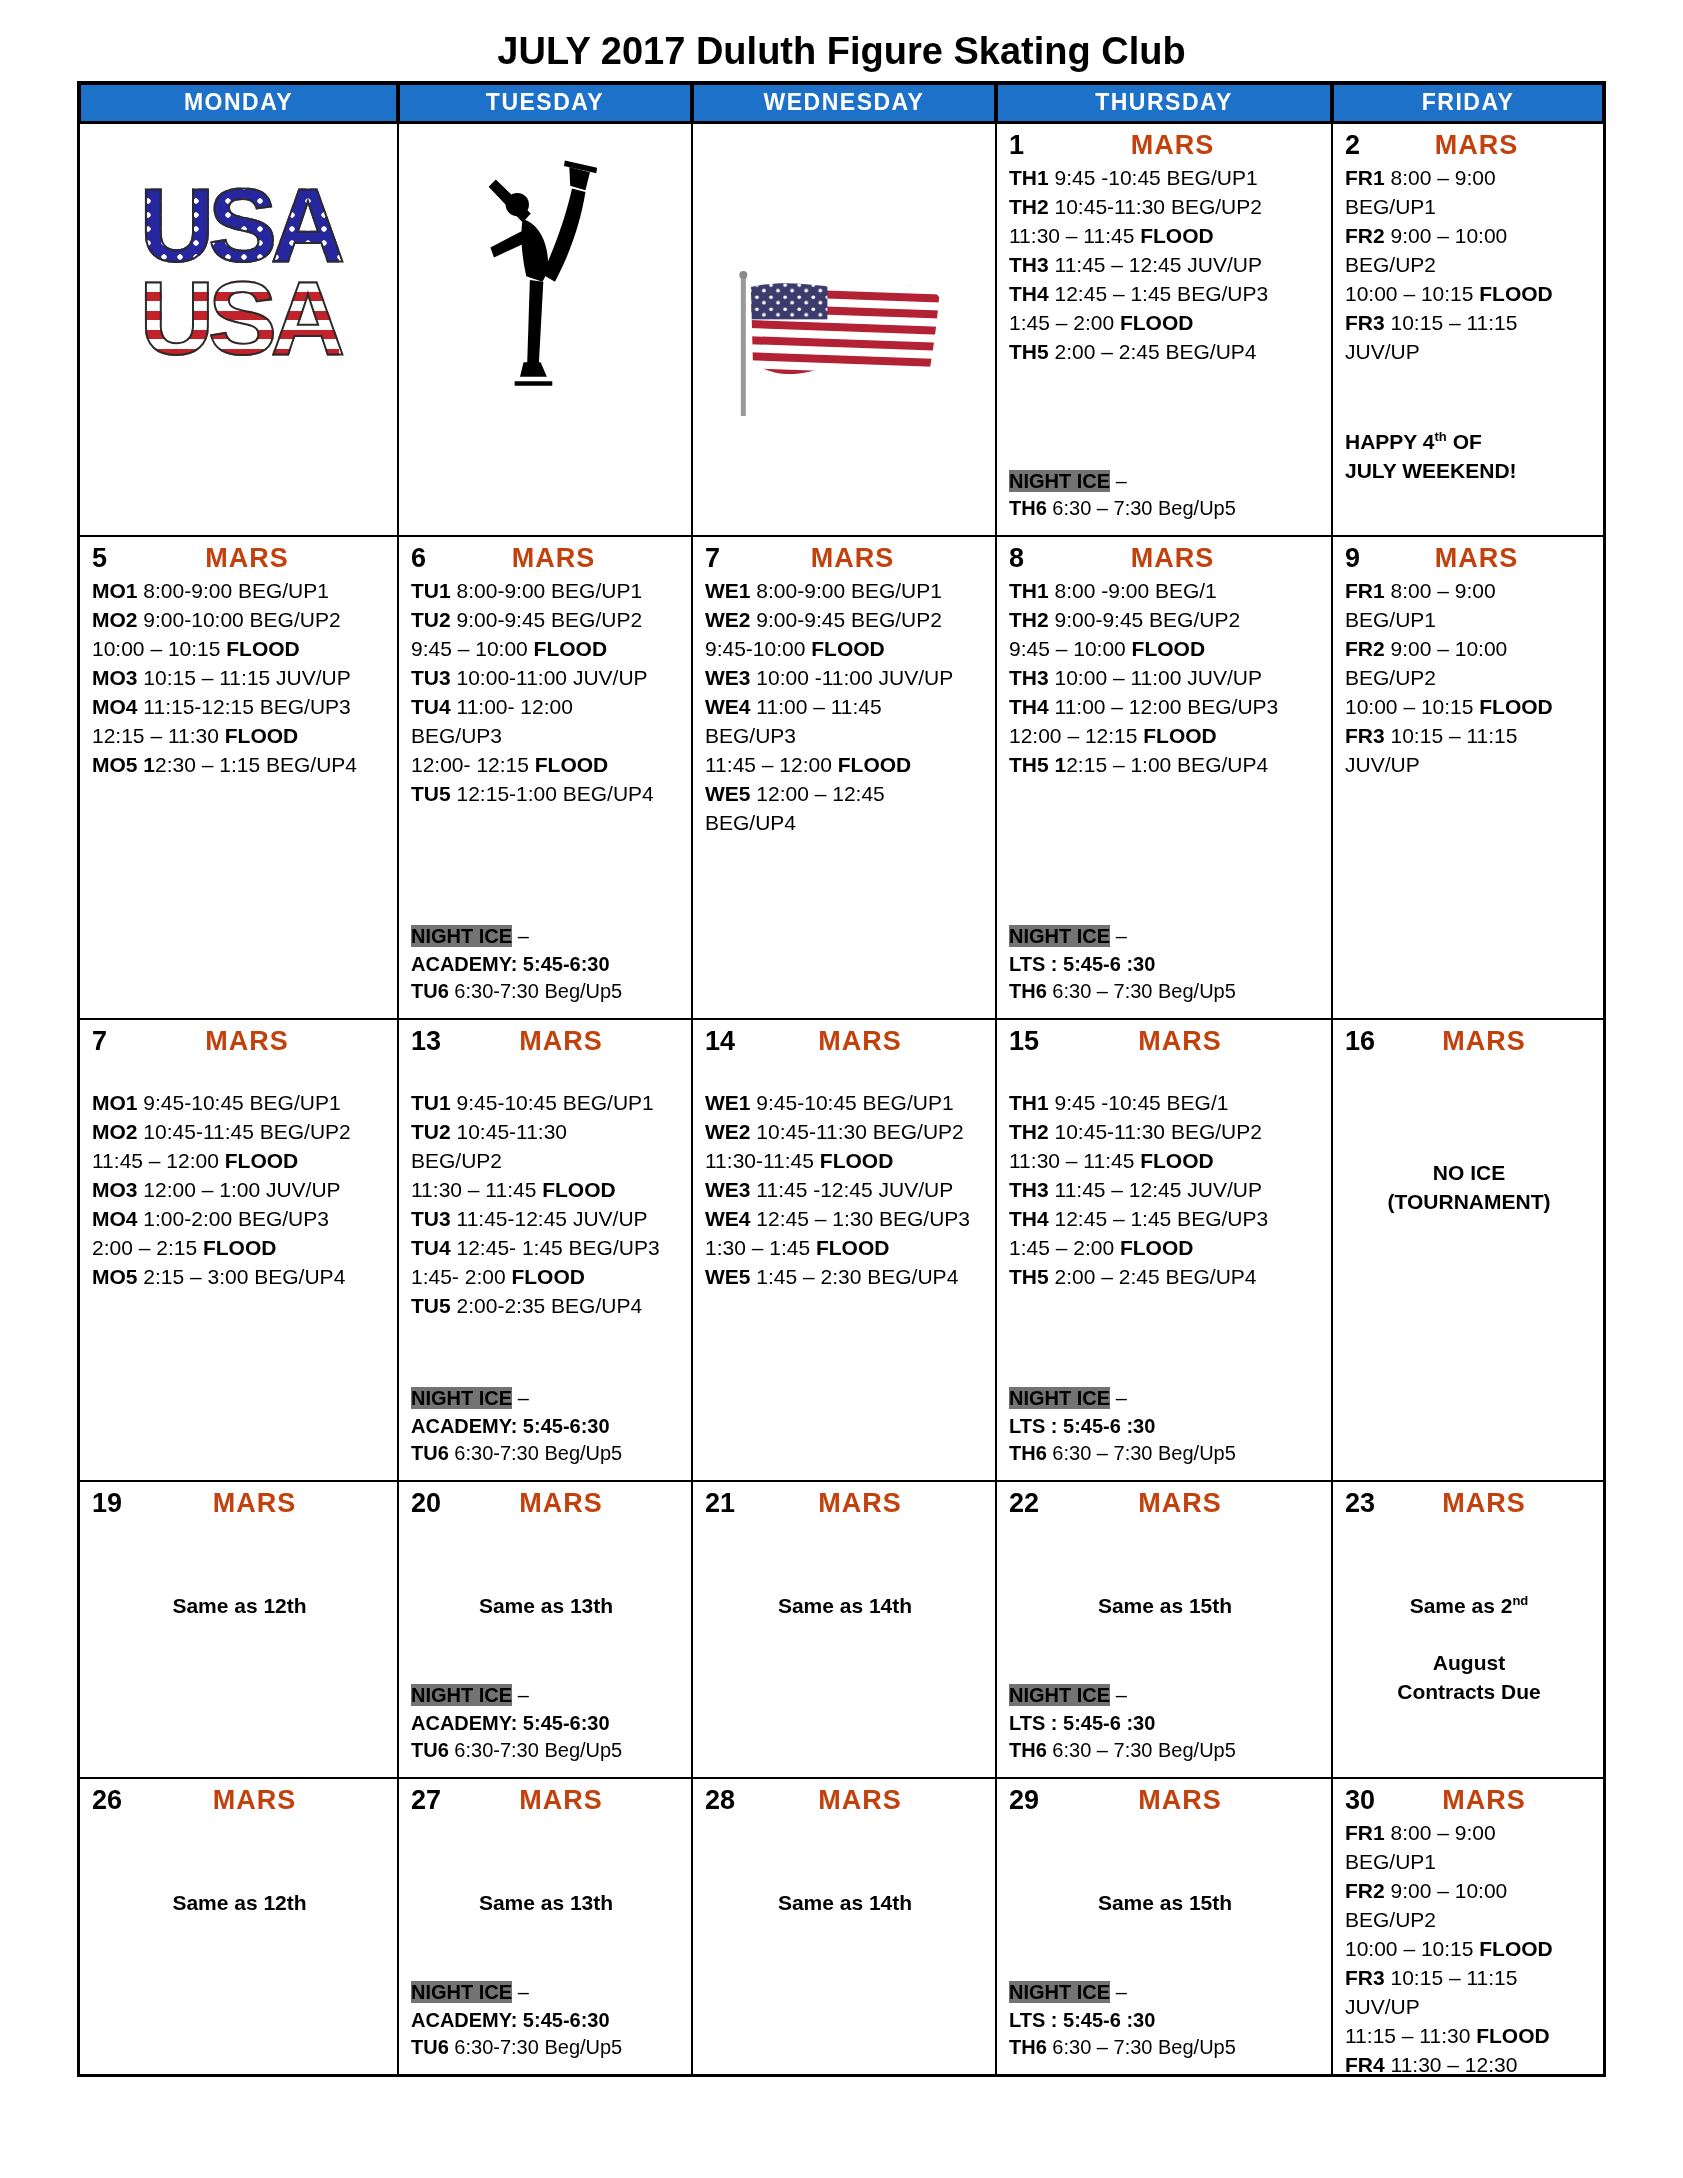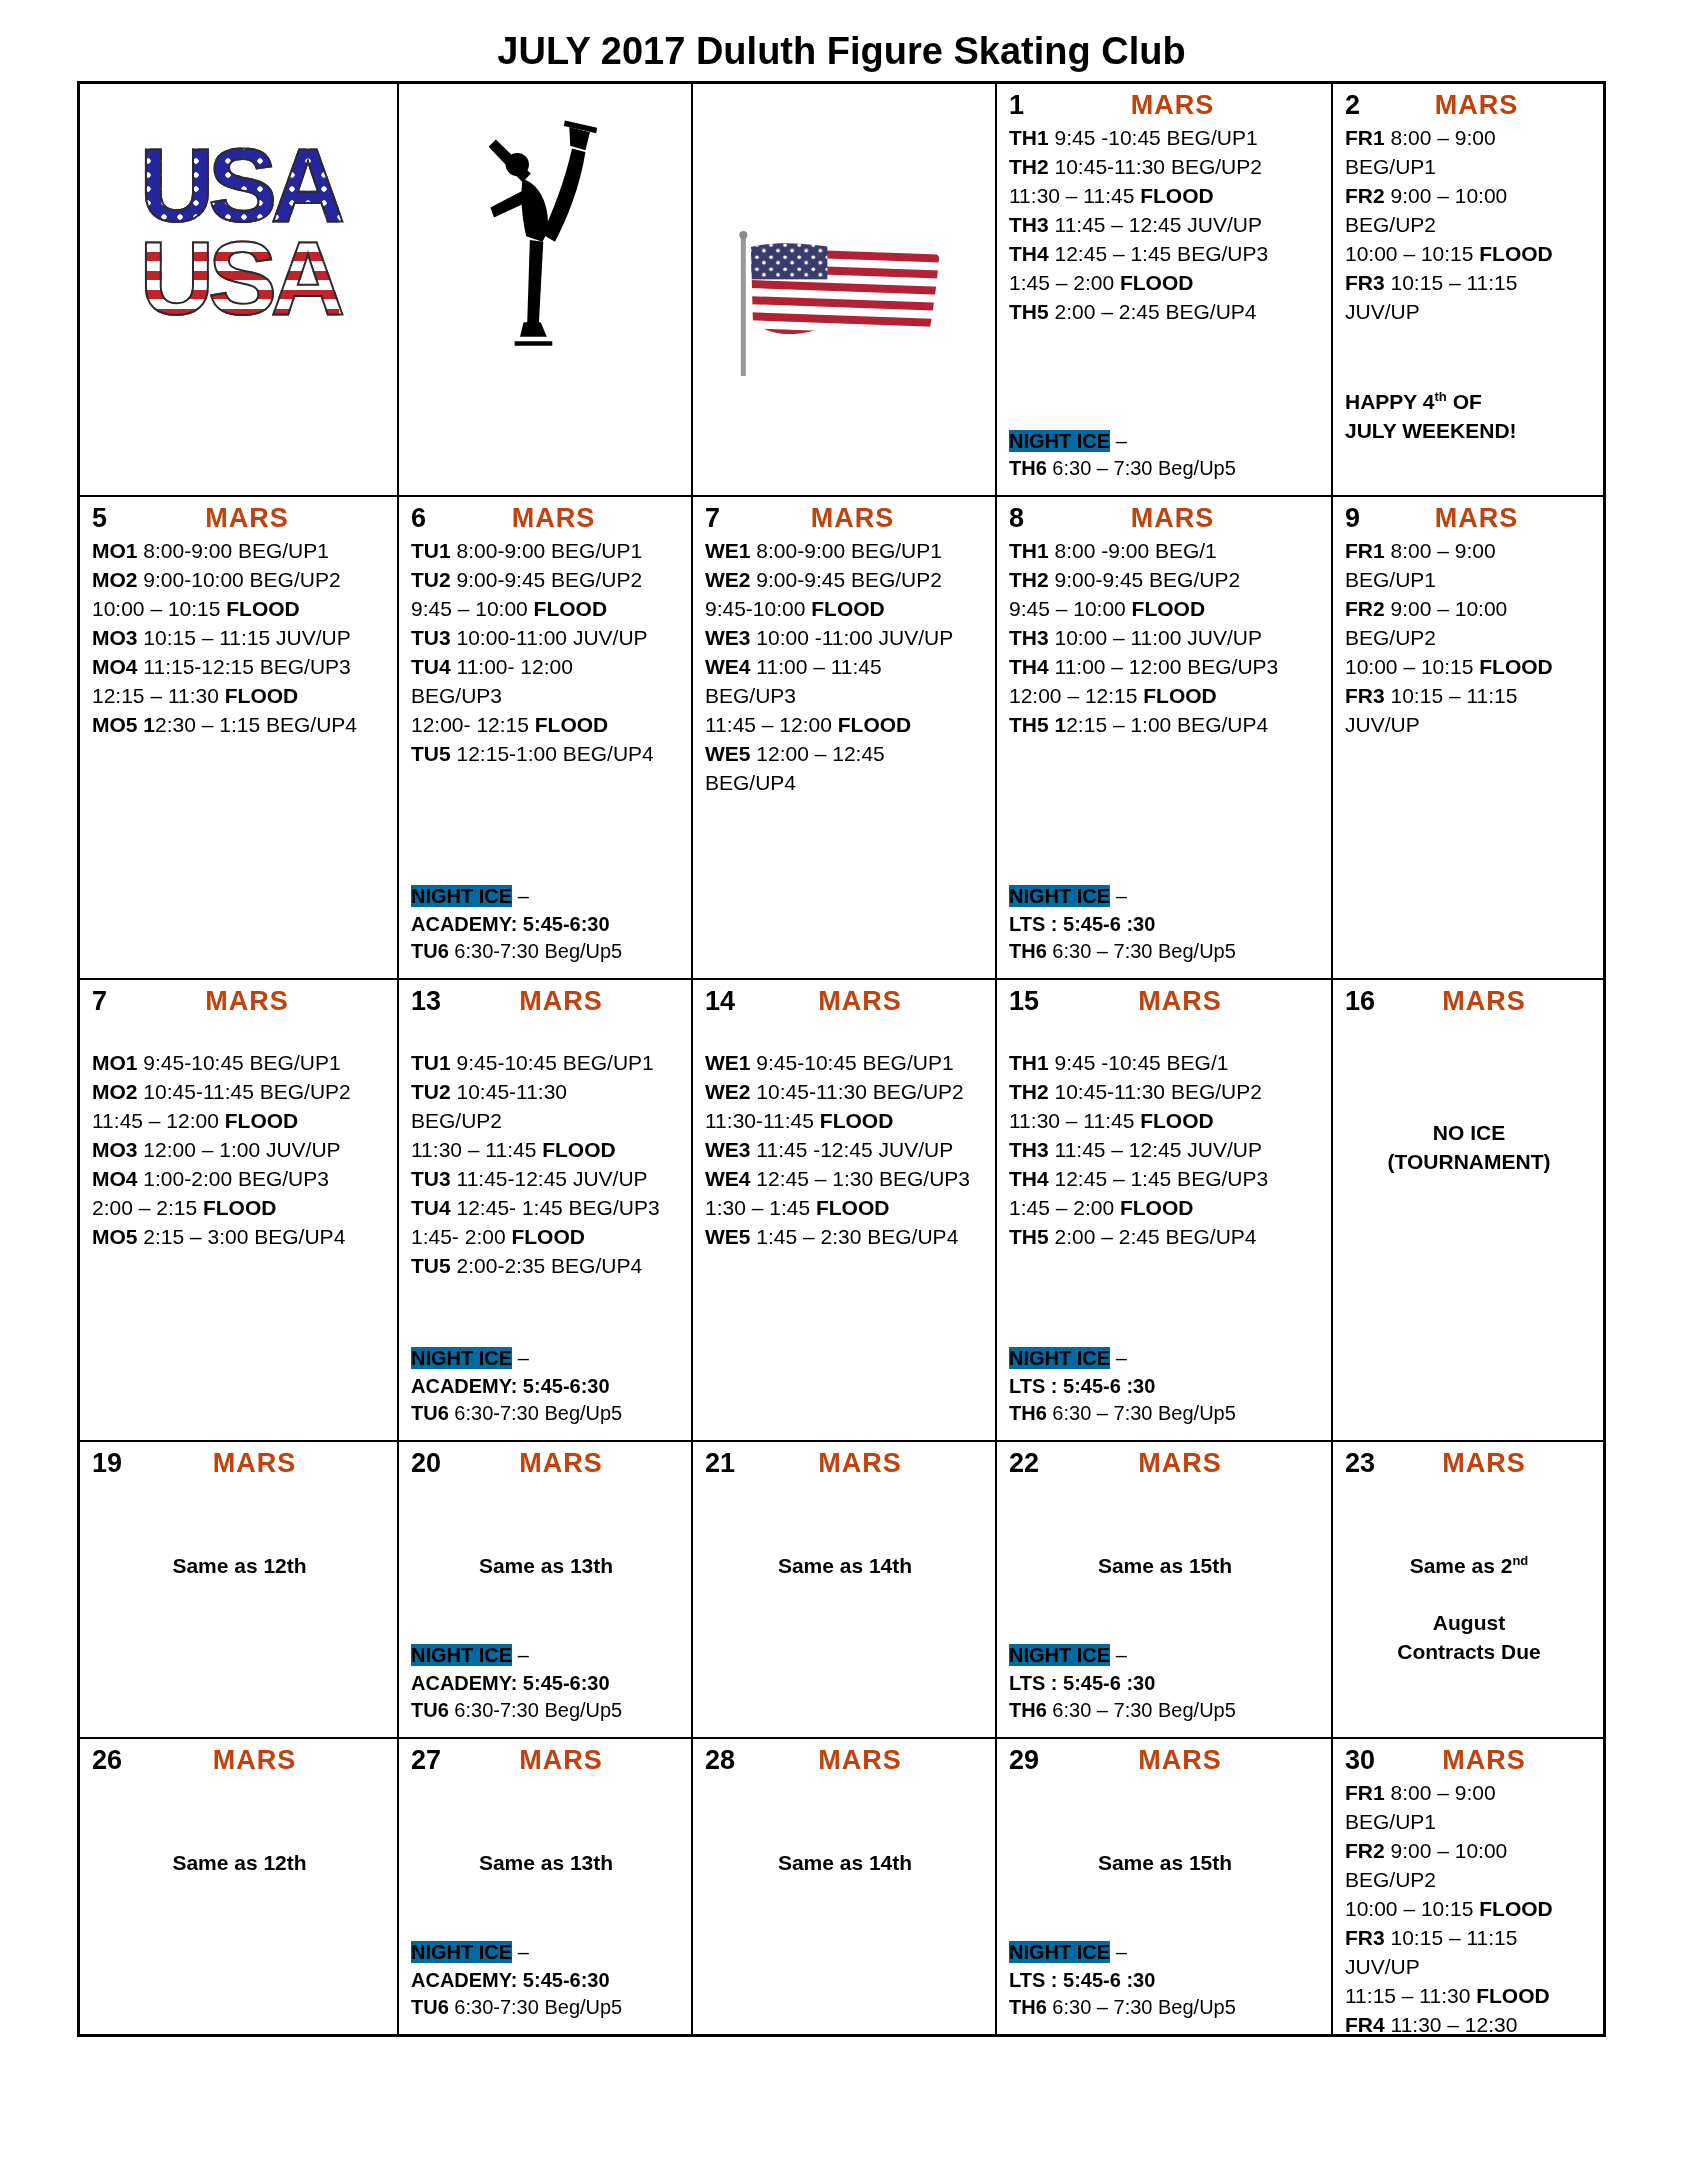--- a/index.html
+++ b/index.html
@@ -27,21 +27,21 @@
   .cell {
     border:1.6px solid #000; padding:6px 10px 12px 12px;
     display:flex; flex-direction:column; overflow:hidden;
   }
   .img-cell { align-items:center; }
   .day-head { display:flex; align-items:baseline; font-weight:bold; font-size:27px; line-height:1.15; margin-bottom:3px; }
   .day-num { color:#000; }
   .mars { flex:1; text-align:center; color:#c2410c; letter-spacing:1px; }
   .line { font-size:21px; line-height:1.38; }
   .b { font-weight:bold; }
-  .hl { background:#0369a1; }
+  .hl { background:#737373; }
   sup { font-size:0.62em; line-height:0; }
   .blk-night { margin-top:auto; }
   .blk-night .line { font-size:20px; }
   .blk-big { font-size:27px; font-weight:bold; text-align:center; margin-top:70px; line-height:1.35; }
   .blk-big.left { text-align:left; margin-top:61px; }
   .blk-big.mid { margin-top:99px; }
   .blk-big.red { color:#000000; margin-top:28px; }
 
   
   .usa-art { margin-top:50px; }
@@ -63,20 +63,27 @@
   .skater-art { margin-top:10px; }
   
   .flag-art { margin-top:139px; }
 </style>
 </head>
 <body>
 
 <h1 class="title">JULY 2017 Duluth Figure Skating Club</h1>
 
 <div class="calendar">
+  <div class="cal-header">
+    <div class="head-cell">MONDAY</div>
+    <div class="head-cell">TUESDAY</div>
+    <div class="head-cell">WEDNESDAY</div>
+    <div class="head-cell">THURSDAY</div>
+    <div class="head-cell">FRIDAY</div>
+  </div>
   <div class="cal-body" id="cal-body">
       <div class="cell img-cell">
         <div class="usa-art">
     <span class="usa-word usa-top">USA</span>
     <span class="usa-word usa-bottom">USA</span>
   </div>
       </div>
       <div class="cell img-cell">
         <svg class="skater-art" viewBox="0 0 220 300" width="198" height="269" aria-hidden="true">
     <g fill="#000">

